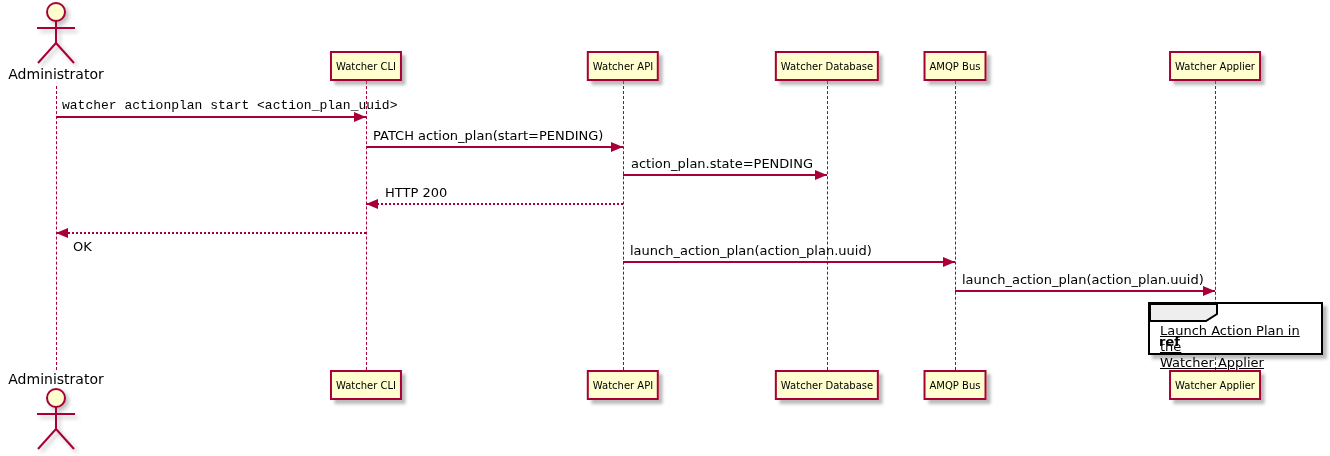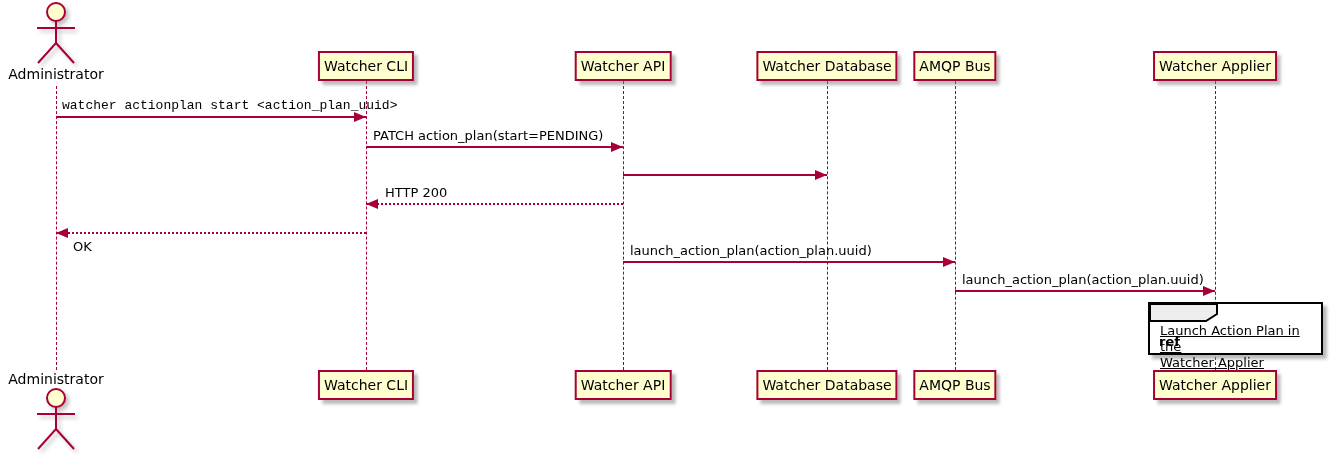--- a/index.html
+++ b/index.html
@@ -10,21 +10,21 @@
     font-family:"DejaVu Sans","Liberation Sans",sans-serif;
     color:#000; overflow:hidden;border-radius:15px;
   }
   .lifeline {
     position:absolute; width:0; z-index:1;
     border-left:1px dashed var(--border,#A80036);
   }
   .pbox {
     position:absolute; transform:translateX(-50%);
     height:30px; display:flex; align-items:center;
-    padding:0 4px; font-size:14px; white-space:nowrap; z-index:2;
+    padding:0 4px; font-size:10px; white-space:nowrap; z-index:2;
     background:var(--participant_fill,#FEFECE);
     border:2px solid var(--border,#A80036);
     box-shadow:4px 4px 3px rgba(130,130,130,0.55);
   }
   .msg-line {
     position:absolute; height:0; z-index:3;
     border-top:2px solid var(--arrow,#A80036);
   }
   .msg-line.dashed { border-top-style:dotted; }
   .msg-label {
@@ -99,20 +99,21 @@
     <div class="pbox" style="left: 1215px; top: 51px;">Watcher Applier</div>
     <div class="pbox" style="left: 1215px; top: 370px;">Watcher Applier</div>
     <div class="msg-line" style="left: 56px; top: 116px; width: 310px;"></div>
     <div class="arrow right" style="top: 112px; left: 354px;"></div>
     <div class="msg-label" style="left: 62px; top: 98px; font-family: Liberation Mono, monospace;">watcher actionplan start &lt;action_plan_uuid&gt;</div>
     <div class="msg-line" style="left: 366px; top: 146px; width: 257px;"></div>
     <div class="arrow right" style="top: 142px; left: 611px;"></div>
     <div class="msg-label" style="left: 373px; top: 128px;">PATCH action_plan(start=PENDING)</div>
     <div class="msg-line" style="left: 623px; top: 174px; width: 204px;"></div>
     <div class="arrow right" style="top: 170px; left: 815px;"></div>
+    <div class="msg-label" style="left: 631px; top: 156px;">action_plan.state=PENDING</div>
     <div class="msg-line dashed" style="left: 366px; top: 203px; width: 257px;"></div>
     <div class="arrow left" style="top: 199px; left: 366px;"></div>
     <div class="msg-label" style="left: 385px; top: 185px;">HTTP 200</div>
     <div class="msg-line dashed" style="left: 56px; top: 232px; width: 310px;"></div>
     <div class="arrow left" style="top: 228px; left: 56px;"></div>
     <div class="msg-label" style="left: 73px; top: 214px; margin-top: 25px;">OK</div>
     <div class="msg-line" style="left: 623px; top: 261px; width: 332px;"></div>
     <div class="arrow right" style="top: 257px; left: 943px;"></div>
     <div class="msg-label" style="left: 630px; top: 243px;">launch_action_plan(action_plan.uuid)</div>
     <div class="msg-line" style="left: 955px; top: 290px; width: 260px;"></div>

